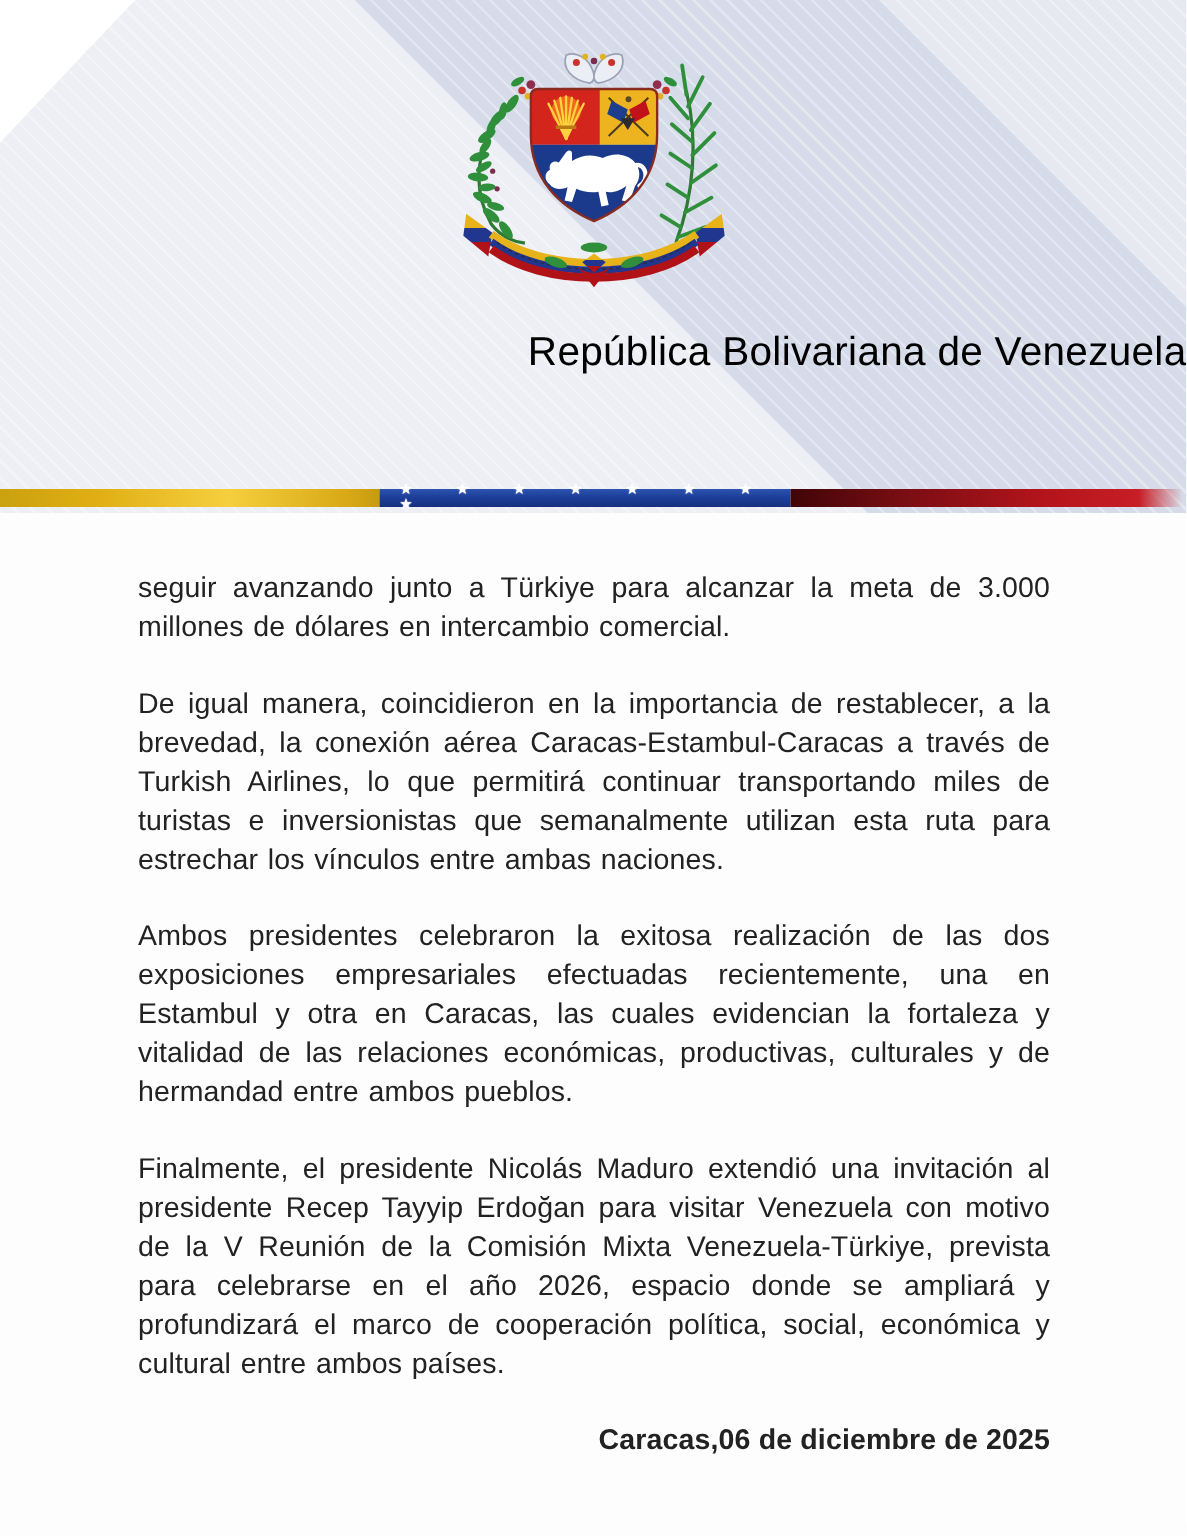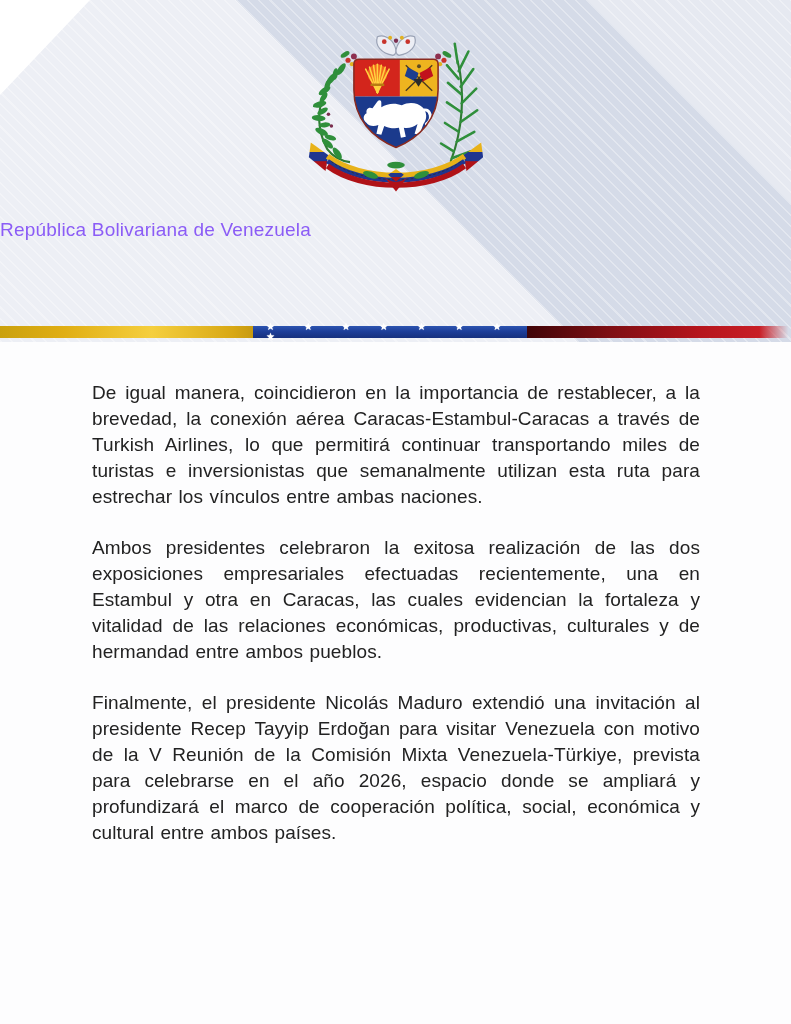--- a/index.html
+++ b/index.html
@@ -10,22 +10,22 @@
   
   .header{position:absolute;top:0;left:0;width:791px;height:342px;background:#edeff5;}
   .band{position:absolute;inset:0;
     background:linear-gradient(45deg, rgba(214,220,232,0) 51%, #d5dbe8 51%, #d5dbe8 82%, #e6e9f1 82%);}
   .corner{position:absolute;top:0;left:0;width:120px;height:100px;background:#ffffff;
     clip-path:polygon(0 0,75% 0,0 95%);}
   .tex{position:absolute;inset:0;
     background:repeating-linear-gradient(45deg, rgba(255,255,255,0.5) 0 1.5px, rgba(255,255,255,0) 1.5px 8px);
     opacity:.65;pointer-events:none;}
   .coa{position:absolute;top:28px;left:50%;transform:translateX(-50%);}
-  .country{position:absolute;top:219px;left:0;width:100%;text-align:left;
-    font-size:19px;color:#8b5cf6;letter-spacing:.2px;}
+  .country{position:absolute;top:219px;left:0;width:100%;text-align:right;
+    font-size:27px;color:#000000;letter-spacing:.2px;}
   .doc-title{position:absolute;top:241px;left:0;width:100%;text-align:center;
     font-size:59px;font-weight:bold;color:#3e4042;letter-spacing:-1px;}
   
   .stripe{position:absolute;top:326px;left:0;width:791px;height:12px;display:flex;}
   .s-yellow{width:32%;height:100%;
     background:linear-gradient(90deg,#caa10e,#e0ae14 25%,#f5cf3e 60%,#d8a815 92%,#c79a10);}
   .s-blue{width:34.6%;height:100%;display:flex;align-items:center;justify-content:center;
     background:linear-gradient(180deg,#2c54b0,#1d3e99 45%,#16307e);}
   .stars{color:#ffffff;font-size:10px;line-height:10px;letter-spacing:13px;padding-left:13px;
     text-shadow:0 0 1px #fff;}
@@ -180,18 +180,20 @@
     <div class="stripe">
       <div class="s-yellow"></div>
       <div class="s-blue">
         <span class="stars">★ ★ ★ ★ ★ ★ ★ ★</span>
       </div>
       <div class="s-red"></div>
     </div>
   </div>
 
   <div class="content">
+    <p>seguir avanzando junto a Türkiye para alcanzar la meta de 3.000 millones de dólares en intercambio comercial.</p>
     <p>De igual manera, coincidieron en la importancia de restablecer, a la brevedad, la conexión aérea Caracas-Estambul-Caracas a través de Turkish Airlines, lo que permitirá continuar transportando miles de turistas e inversionistas que semanalmente utilizan esta ruta para estrechar los vínculos entre ambas naciones.</p>
     <p>Ambos presidentes celebraron la exitosa realización de las dos exposiciones empresariales efectuadas recientemente, una en Estambul y otra en Caracas, las cuales evidencian la fortaleza y vitalidad de las relaciones económicas, productivas, culturales y de hermandad entre ambos pueblos.</p>
     <p>Finalmente, el presidente Nicolás Maduro extendió una invitación al presidente Recep Tayyip Erdoğan para visitar Venezuela con motivo de la V Reunión de la Comisión Mixta Venezuela-Türkiye, prevista para celebrarse en el año 2026, espacio donde se ampliará y profundizará el marco de cooperación política, social, económica y cultural entre ambos países.</p>
+    <p class="dateline">Caracas,06 de diciembre de 2025</p>
   </div>
 
 </div>
 
 </body></html>

